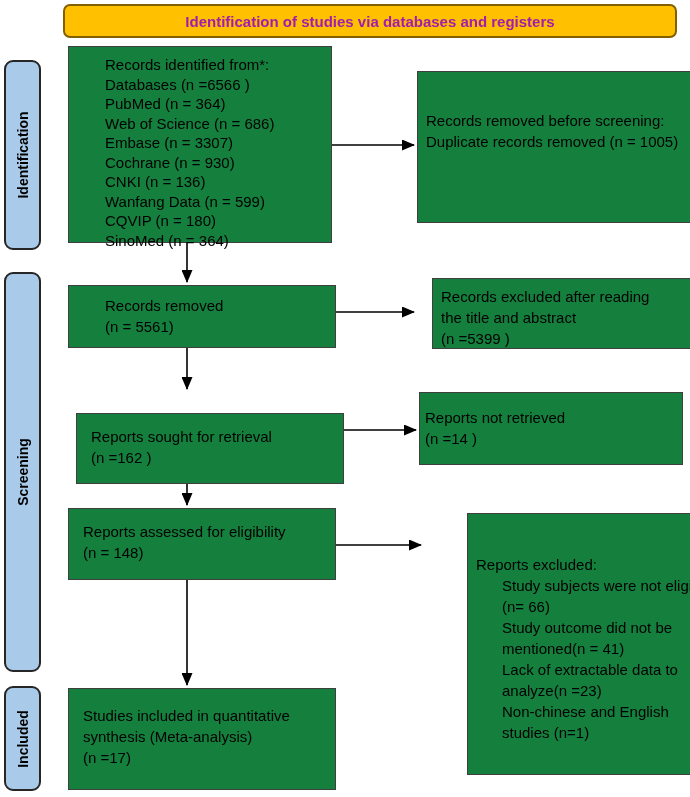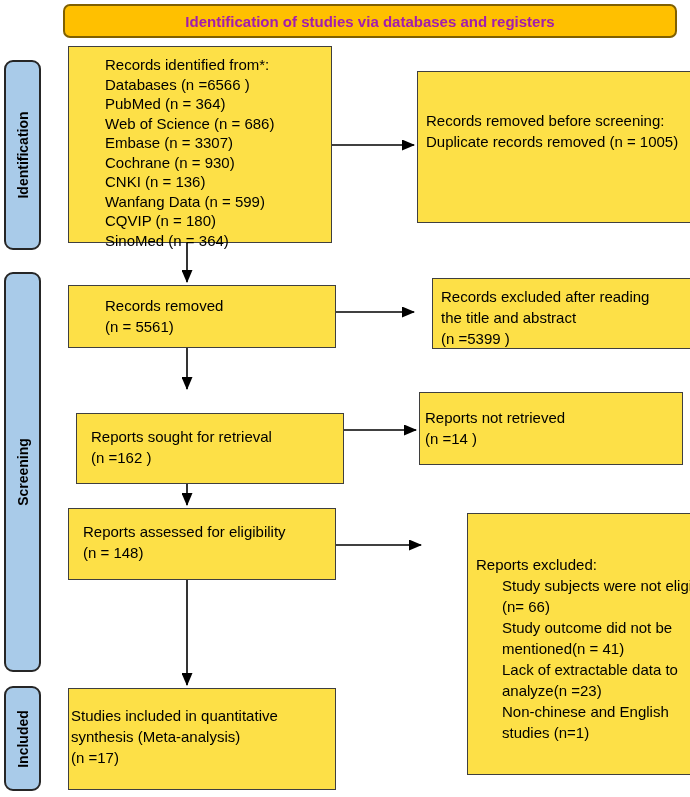--- a/index.html
+++ b/index.html
@@ -34,35 +34,35 @@
     transform:rotate(-90deg);
     white-space:nowrap;
     font-weight:bold;font-size:14px;color:#000;
   }
   .stage-identification{left:4px;top:60px;width:37px;height:190px;}
   .stage-screening{left:4px;top:272px;width:37px;height:400px;}
   .stage-included{left:4px;top:686px;width:37px;height:105px;}
 
   
   .fbox{
-    background:#fde047;
+    background:#15803d;
     border:1.5px solid #3F3F3F;
     font-size:15px;line-height:19.5px;color:#000;
   }
   .fbox .line{white-space:normal;}
   .box-identified   {left:68px; top:46px; width:264px;height:197px;padding:8px 4px 0 36px;}
   .box-removed      {left:417px;top:71px; width:314px;height:152px;padding:38px 28px 0 8px;line-height:21px;}
   .box-screened     {left:68px; top:285px;width:268px;height:63px; padding:9px 4px 0 36px;line-height:21px;}
   .box-excl-reading {left:417px;top:278px;width:266px;height:71px; padding:7px 28px 0 8px;line-height:21px;margin-left:15px;}
   .box-sought       {left:76px; top:392px;width:268px;height:71px; padding:12px 4px 0 14px;line-height:21px;margin-top:21px;}
   .box-notretrieved {left:419px;top:392px;width:264px;height:73px; padding:14px 28px 0 5px;line-height:21px;}
   .box-assessed     {left:68px; top:508px;width:268px;height:72px; padding:12px 16px 0 14px;line-height:21px;}
   .box-rexcluded    {left:424px;top:513px;width:260px;height:262px;padding:40px 6px 0 8px;line-height:21px;margin-left:43px;}
   .box-rexcluded .item{padding-left:26px;}
-  .box-included     {left:68px; top:688px;width:268px;height:102px;padding:16px 6px 0 2px;line-height:21px;}
+  .box-included     {left:68px; top:688px;width:268px;height:102px;padding:16px 6px 0 14px;line-height:21px;}
 
   .arrows{left:0;top:0;width:690px;height:797px;pointer-events:none;}
 </style>
 </head>
 <body>
 
 <div class="stage-wrap">
 
   <svg class="abs arrows" viewBox="0 0 690 797" xmlns="http://www.w3.org/2000/svg">
     <defs>

